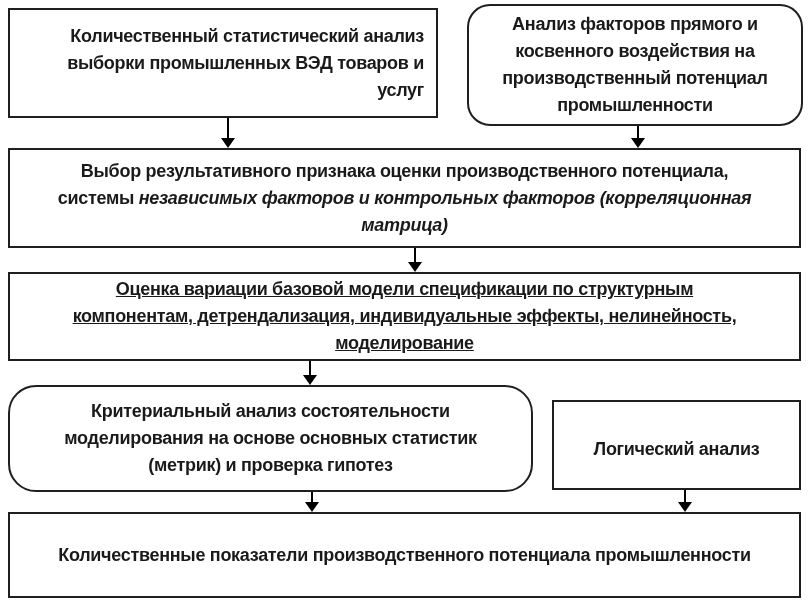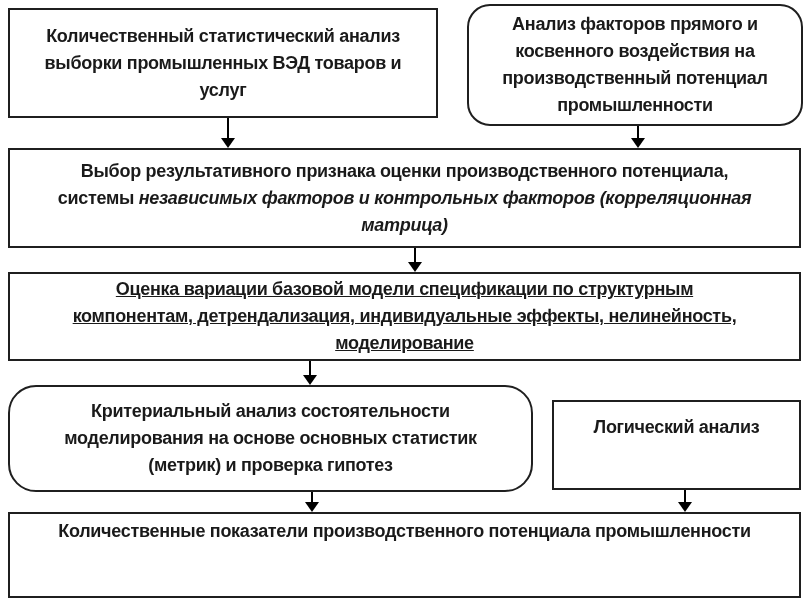--- a/index.html
+++ b/index.html
@@ -29,27 +29,27 @@
     display: flex;
     align-items: center;
     justify-content: center;
     padding: 4px 12px;
   }
   .box .txt {
     white-space: pre-line;
     width: 100%;
   }
   .box.top-align {
-    align-items: flex-start;
+    align-items: center;
   }
   .it {
     font-style: italic;
   }
   
-  .b-stat      { left: 8px;   top: 8px;   width: 430px; height: 110px; }
+  .b-stat      { left: 8px;   top: 8px;   width: 430px; height: 110px; text-align: right; }
   .b-factors   { left: 467px; top: 4px;   width: 336px; height: 122px; border-radius: 23px; }
   .b-select    { left: 8px;   top: 148px; width: 793px; height: 100px; }
   .b-variation { left: 8px;   top: 272px; width: 793px; height: 89px; text-decoration: underline;  }
   .b-criteria  { left: 8px;   top: 385px; width: 525px; height: 107px; border-radius: 28px; }
   .b-logical   { left: 552px; top: 400px; width: 249px; height: 90px;  padding-top: 12px; }
   .b-result    { left: 8px;   top: 512px; width: 793px; height: 86px;  padding-top: 4px; }
   
   .arrow {
     position: absolute;
     width: 14px;

